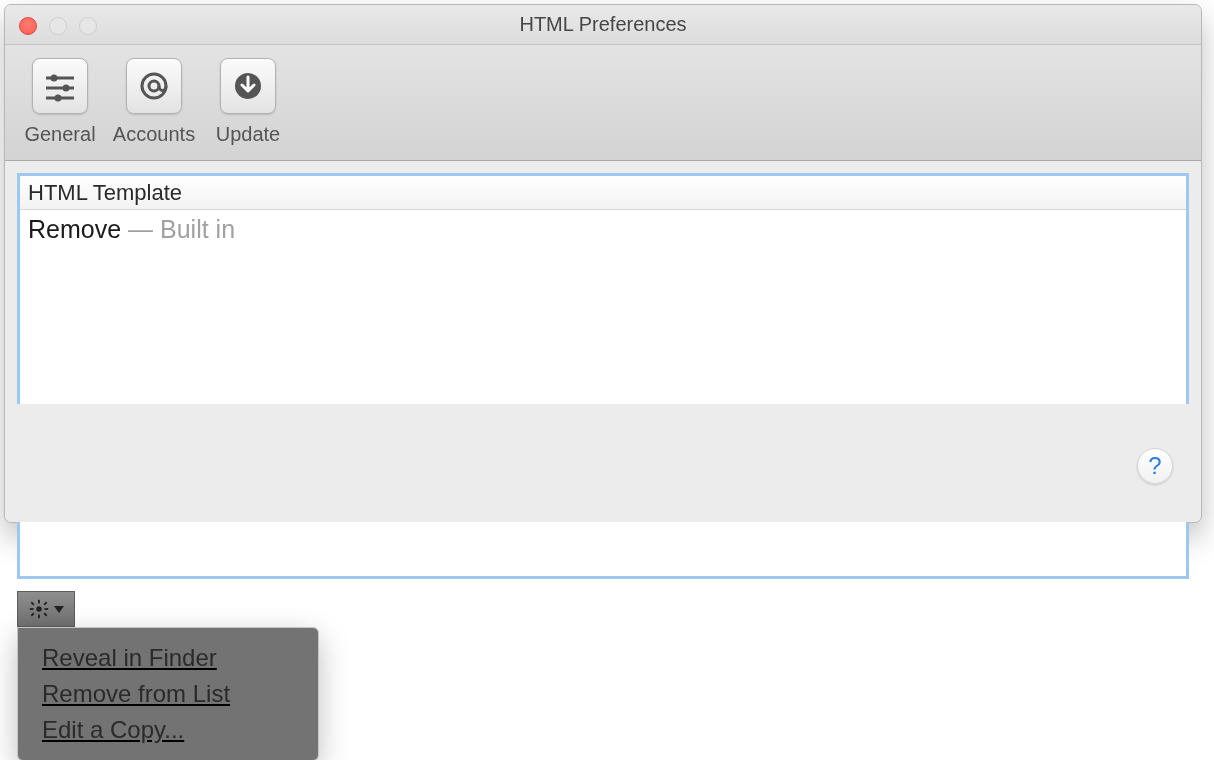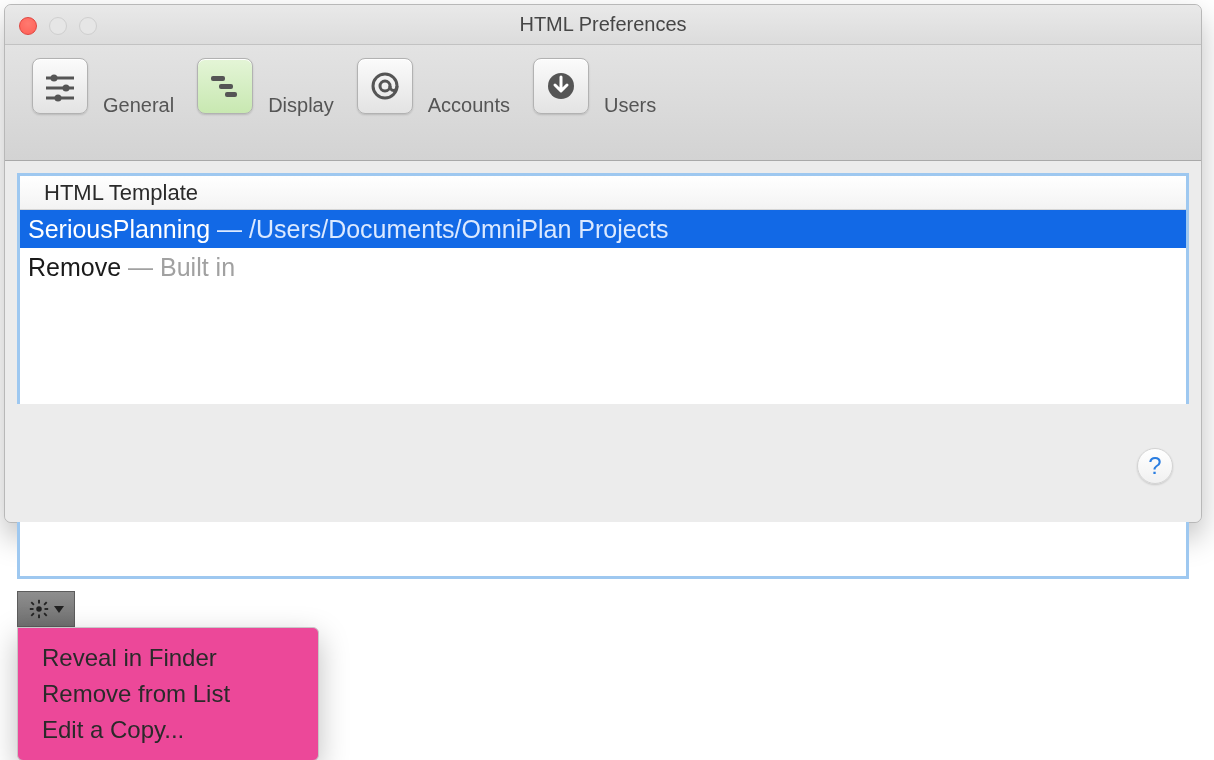--- a/index.html
+++ b/index.html
@@ -48,22 +48,22 @@
 .toolbar {
   height: 116px;
   background: linear-gradient(#e3e3e3, #d3d3d3);
   border-bottom: 1px solid #a9a9a9;
   display: flex;
   align-items: flex-start;
   padding: 10px 8px 0 8px;
 }
 .toolbar-item {
   display: flex;
-  flex-direction: row;
-  align-items: flex-end;
+  flex-direction: column;
+  align-items: center;
   padding: 0 4px;
   cursor: default;
 }
 .toolbar-item.active .tile-wrap {
   box-shadow: inset 0 2px 6px rgba(0,0,0,0.25);
   border-color: #aeaeae;
 }
 .tile-wrap {
   width: 86px; height: 62px;
   display: flex; align-items: center; justify-content: center;
@@ -91,21 +91,21 @@
   background: #fff;
   overflow: hidden;
 }
 .list-header {
   height: 34px;
   background: linear-gradient(#ffffff, #f3f3f3);
   border-bottom: 1px solid #d5d5d5;
   font-size: 22px;
   color: #2a2a2a;
   display: flex; align-items: center;
-  padding: 0 24px;
+  padding: 0 8px;
 }
 .list-row {
   font-size: 25px;
   line-height: 38px;
   padding: 0 8px;
   white-space: nowrap;
   color: #1a1a1a;
 }
 .list-row.selected {
   background: #1269e6;
@@ -131,25 +131,26 @@
 }
 .gear-svg { width: 22px; height: 22px; fill: #222; }
 .drop-tri { width: 0; height: 0; border-left: 5px solid transparent; border-right: 5px solid transparent; border-top: 7px solid #222; }
 
 
 .context-menu {
   position: absolute;
   left: 12px;
   top: 622px;
   width: 302px;
-  background: #ec4899;
+  background: #737373;
   border: 1px solid #c7c7c7;
   border-radius: 0 6px 6px 6px;
   box-shadow: 0 10px 30px rgba(0,0,0,0.25);
   padding: 12px 0;
+  text-decoration: underline;
 }
 .context-item {
   font-size: 24px;
   color: #2a2a2a;
   padding: 4px 24px;
 }
 
 
 .help-button {
   position: absolute;
@@ -200,32 +201,20 @@
           <line x1="4" y1="20" x2="32" y2="20" stroke="#555" stroke-width="3"></line>
           <circle cx="24" cy="20" r="3.5" fill="#555"></circle>
           <line x1="4" y1="30" x2="32" y2="30" stroke="#555" stroke-width="3"></line>
           <circle cx="16" cy="30" r="3.5" fill="#555"></circle>
         </svg>
       </div>
         </div>
       <div class="toolbar-label">General</div>
     </div>
 
-    <div class="toolbar-item">
-      <div class="tile-wrap">
-          <div class="tile" style="background:linear-gradient(#e4f5d7,#c8e8b1);">
-        <svg class="icon-svg" viewBox="0 0 36 36">
-          <rect x="4" y="8" width="14" height="5" rx="2" fill="#555"></rect>
-          <rect x="12" y="16" width="14" height="5" rx="2" fill="#555"></rect>
-          <rect x="18" y="24" width="12" height="5" rx="2" fill="#555"></rect>
-        </svg>
-      </div>
-        </div>
-      <div class="toolbar-label">Display</div>
-    </div>
 
 
 
     <div class="toolbar-item">
       <div class="tile-wrap">
           <div class="tile">
         <svg class="icon-svg" viewBox="0 0 36 36">
           <circle cx="18" cy="18" r="12" fill="none" stroke="#555" stroke-width="3"></circle>
           <circle cx="18" cy="18" r="5" fill="none" stroke="#555" stroke-width="3"></circle>
           <path d="M23 18 c0 6 7 6 7 0" fill="none" stroke="#555" stroke-width="3"></path>
@@ -237,31 +226,28 @@
 
     <div class="toolbar-item">
       <div class="tile-wrap">
           <div class="tile">
         <svg class="icon-svg" viewBox="0 0 36 36">
           <circle cx="18" cy="18" r="13" fill="#555"></circle>
           <path d="M18 9 L18 22 M12 17 L18 23 L24 17" stroke="#fff" stroke-width="3" fill="none" stroke-linecap="round" stroke-linejoin="round"></path>
         </svg>
       </div>
         </div>
-      <div class="toolbar-label">Users</div>
+      <div class="toolbar-label">Update</div>
     </div>
 
   </div>
 
   <div class="list-panel">
     <div class="list-header">HTML Template</div>
 
-    <div class="list-row selected">
-      <span>SeriousPlanning</span><span class="row-separator"> — </span><span class="row-subtitle">/Users/Documents/OmniPlan Projects</span>
-    </div>
     <div class="list-row">
       <span>Remove</span><span class="row-separator"> — </span><span class="row-subtitle">Built in</span>
     </div>
   </div>
 
   <div class="bottom-bar">
     <div class="gear-button">
       <svg class="gear-svg" viewBox="0 0 24 24">
         <path d="M12 8a4 4 0 100 8 4 4 0 000-8zm9 4l2 1-1 3-2-.5a8 8 0 01-1.5 1.5l.5 2-3 1-1-2a8 8 0 01-2 0l-1 2-3-1 .5-2A8 8 0 018 17.5L6 18l-1-3 2-1a8 8 0 010-2l-2-1 1-3 2 .5A8 8 0 019.5 7L9 5l3-1 1 2a8 8 0 012 0l1-2 3 1-.5 2A8 8 0 0120 9.5l2-.5 1 3-2 1a8 8 0 010 2z" fill="none"></path>
         <circle cx="12" cy="12" r="3" fill="#222"></circle>

